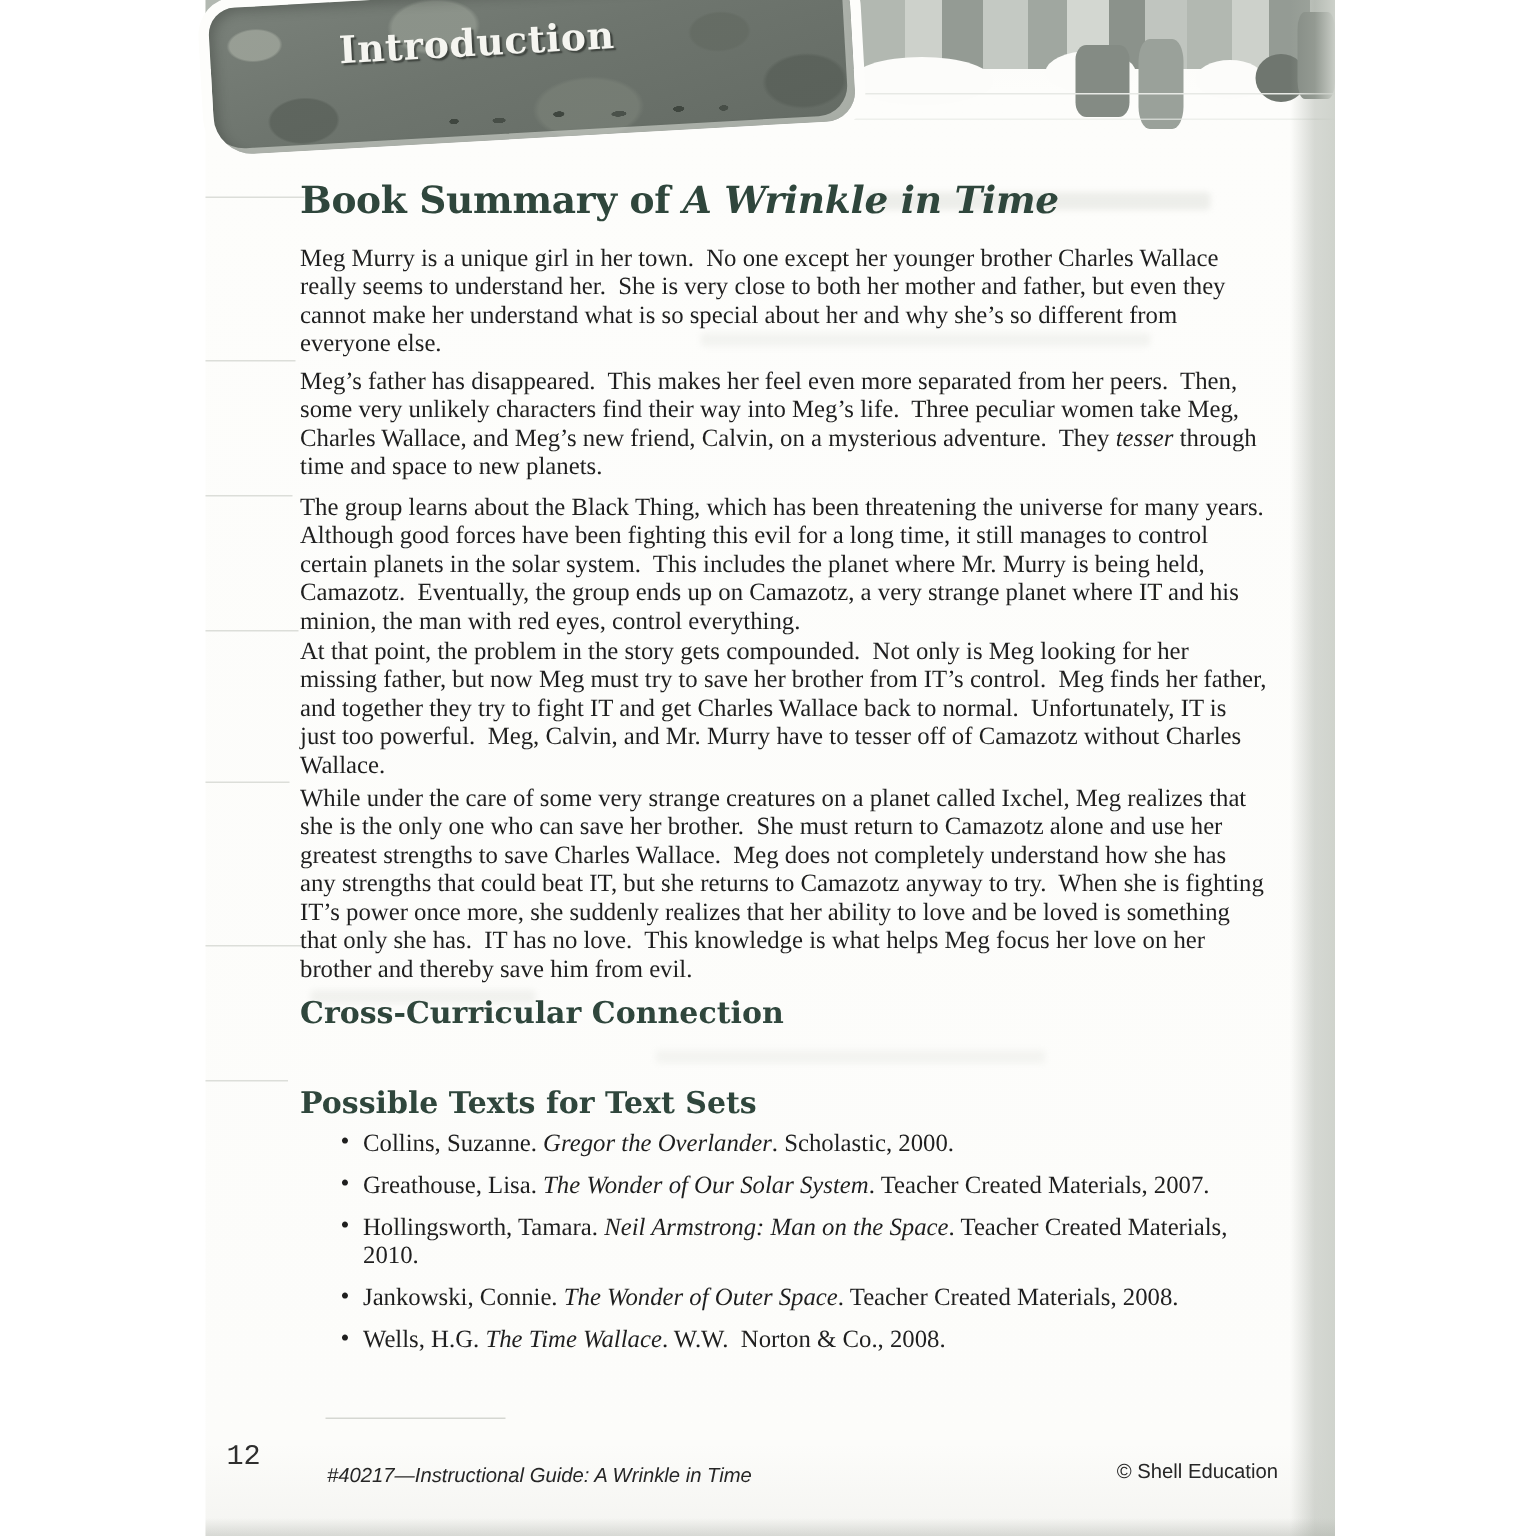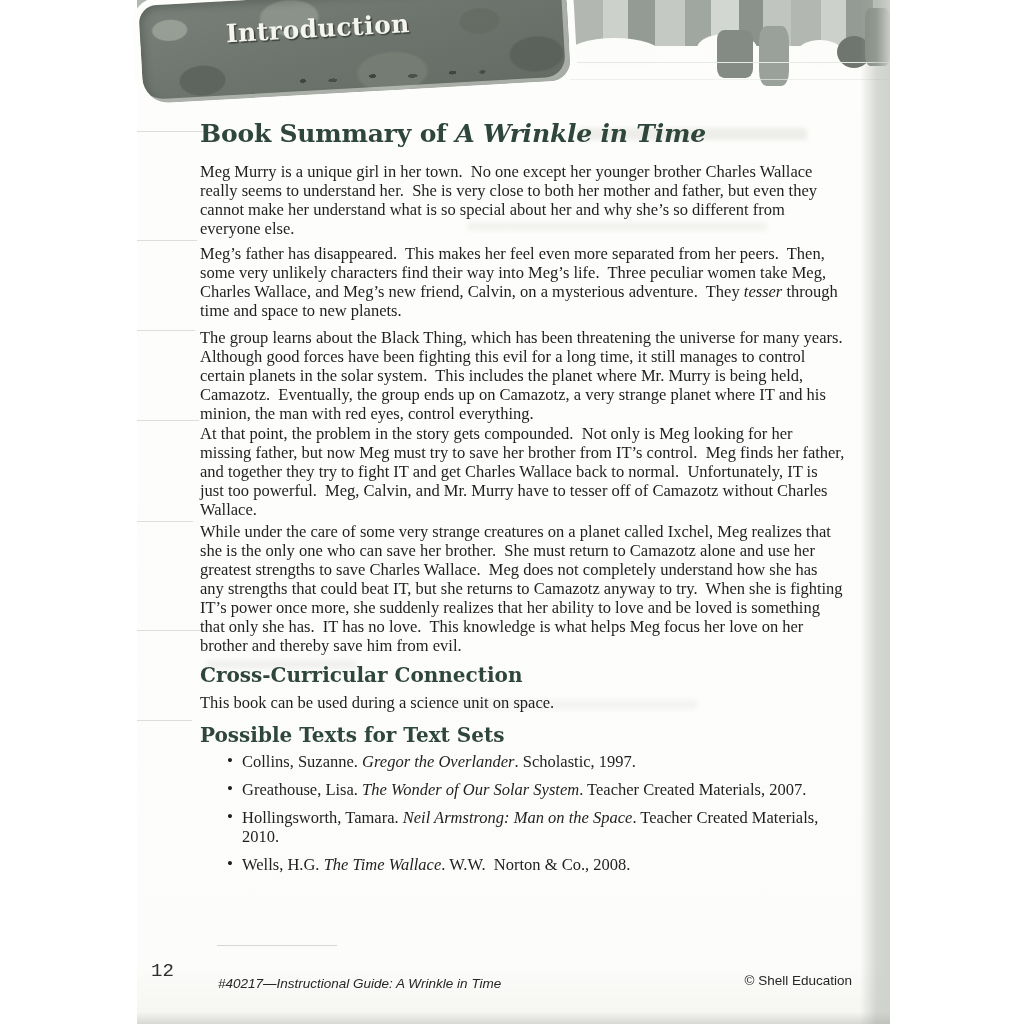--- a/index.html
+++ b/index.html
@@ -129,27 +129,27 @@
     <div class="content">
       <h1><span>Book Summary of </span><span class="it">A Wrinkle in Time</span></h1>
 
       <p class="body" style="top:162px;"><span>Meg Murry is a unique girl in her town.  No one except her younger brother Charles Wallace really seems to understand her.  She is very close to both her mother and father, but even they cannot make her understand what is so special about her and why she’s so different from everyone else.</span></p>
       <p class="body" style="top:244px;"><span>Meg’s father has disappeared.  This makes her feel even more separated from her peers.  Then, some very unlikely characters find their way into Meg’s life.  Three peculiar women take Meg, Charles Wallace, and Meg’s new friend, Calvin, on a mysterious adventure.  They </span><span class="it">tesser</span><span> through time and space to new planets.</span></p>
       <p class="body" style="top:328px;"><span>The group learns about the Black Thing, which has been threatening the universe for many years.  Although good forces have been fighting this evil for a long time, it still manages to control certain planets in the solar system.  This includes the planet where Mr. Murry is being held, Camazotz.  Eventually, the group ends up on Camazotz, a very strange planet where IT and his minion, the man with red eyes, control everything.</span></p>
       <p class="body" style="top:424px;"><span>At that point, the problem in the story gets compounded.  Not only is Meg looking for her missing father, but now Meg must try to save her brother from IT’s control.  Meg finds her father, and together they try to fight IT and get Charles Wallace back to normal.  Unfortunately, IT is just too powerful.  Meg, Calvin, and Mr. Murry have to tesser off of Camazotz without Charles Wallace.</span></p>
       <p class="body" style="top:522px;"><span>While under the care of some very strange creatures on a planet called Ixchel, Meg realizes that she is the only one who can save her brother.  She must return to Camazotz alone and use her greatest strengths to save Charles Wallace.  Meg does not completely understand how she has any strengths that could beat IT, but she returns to Camazotz anyway to try.  When she is fighting IT’s power once more, she suddenly realizes that her ability to love and be loved is something that only she has.  IT has no love.  This knowledge is what helps Meg focus her love on her brother and thereby save him from evil.</span></p>
 
       <h2 style="top:663px;">Cross-Curricular Connection</h2>
-      <p class="body" style="top:693px;">This book can be used during a science unit on space.</p>
 
       <h2 style="top:723px;">Possible Texts for Text Sets</h2>
       <ul class="texts">
-        <li><span>Collins, Suzanne. </span><span class="it">Gregor the Overlander</span><span>. Scholastic, 1997.</span></li>
+        <li><span>Collins, Suzanne. </span><span class="it">Gregor the Overlander</span><span>. Scholastic, 2000.</span></li>
         <li><span>Greathouse, Lisa. </span><span class="it">The Wonder of Our Solar System</span><span>. Teacher Created Materials, 2007.</span></li>
         <li><span>Hollingsworth, Tamara. </span><span class="it">Neil Armstrong: Man on the Space</span><span>. Teacher Created Materials, 2010.</span></li>
+        <li><span>Jankowski, Connie. </span><span class="it">The Wonder of Outer Space</span><span>. Teacher Created Materials, 2008.</span></li>
         <li><span>Wells, H.G. </span><span class="it">The Time Wallace</span><span>. W.W.  Norton &amp; Co., 2008.</span></li>
       </ul>
     </div>
 
     <div class="folio">12</div>
     <div class="footer-left">#40217—Instructional Guide: A Wrinkle in Time</div>
     <div class="footer-right">© Shell Education</div>
 
     <div class="page-edge-right"></div>
     <div class="page-edge-bottom"></div>

